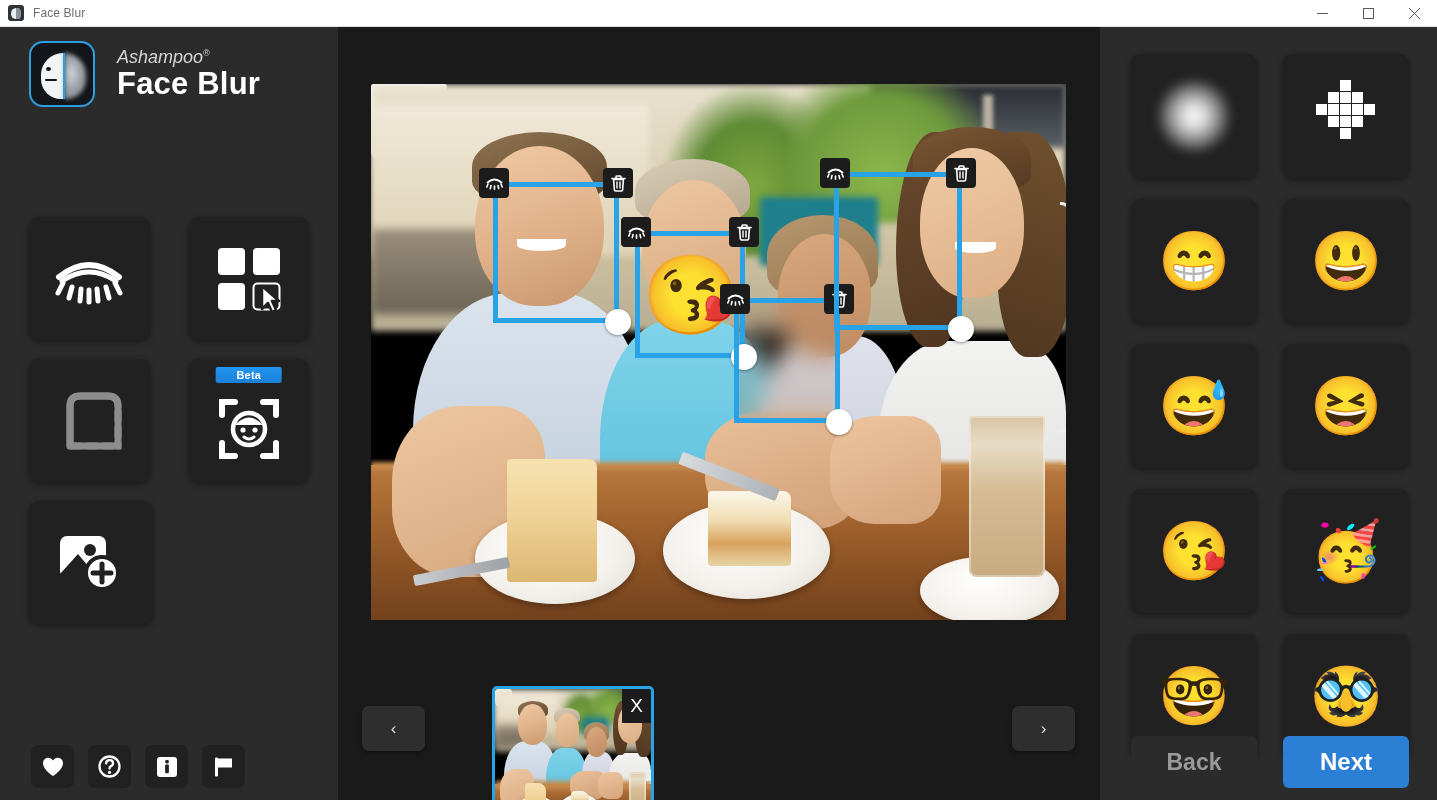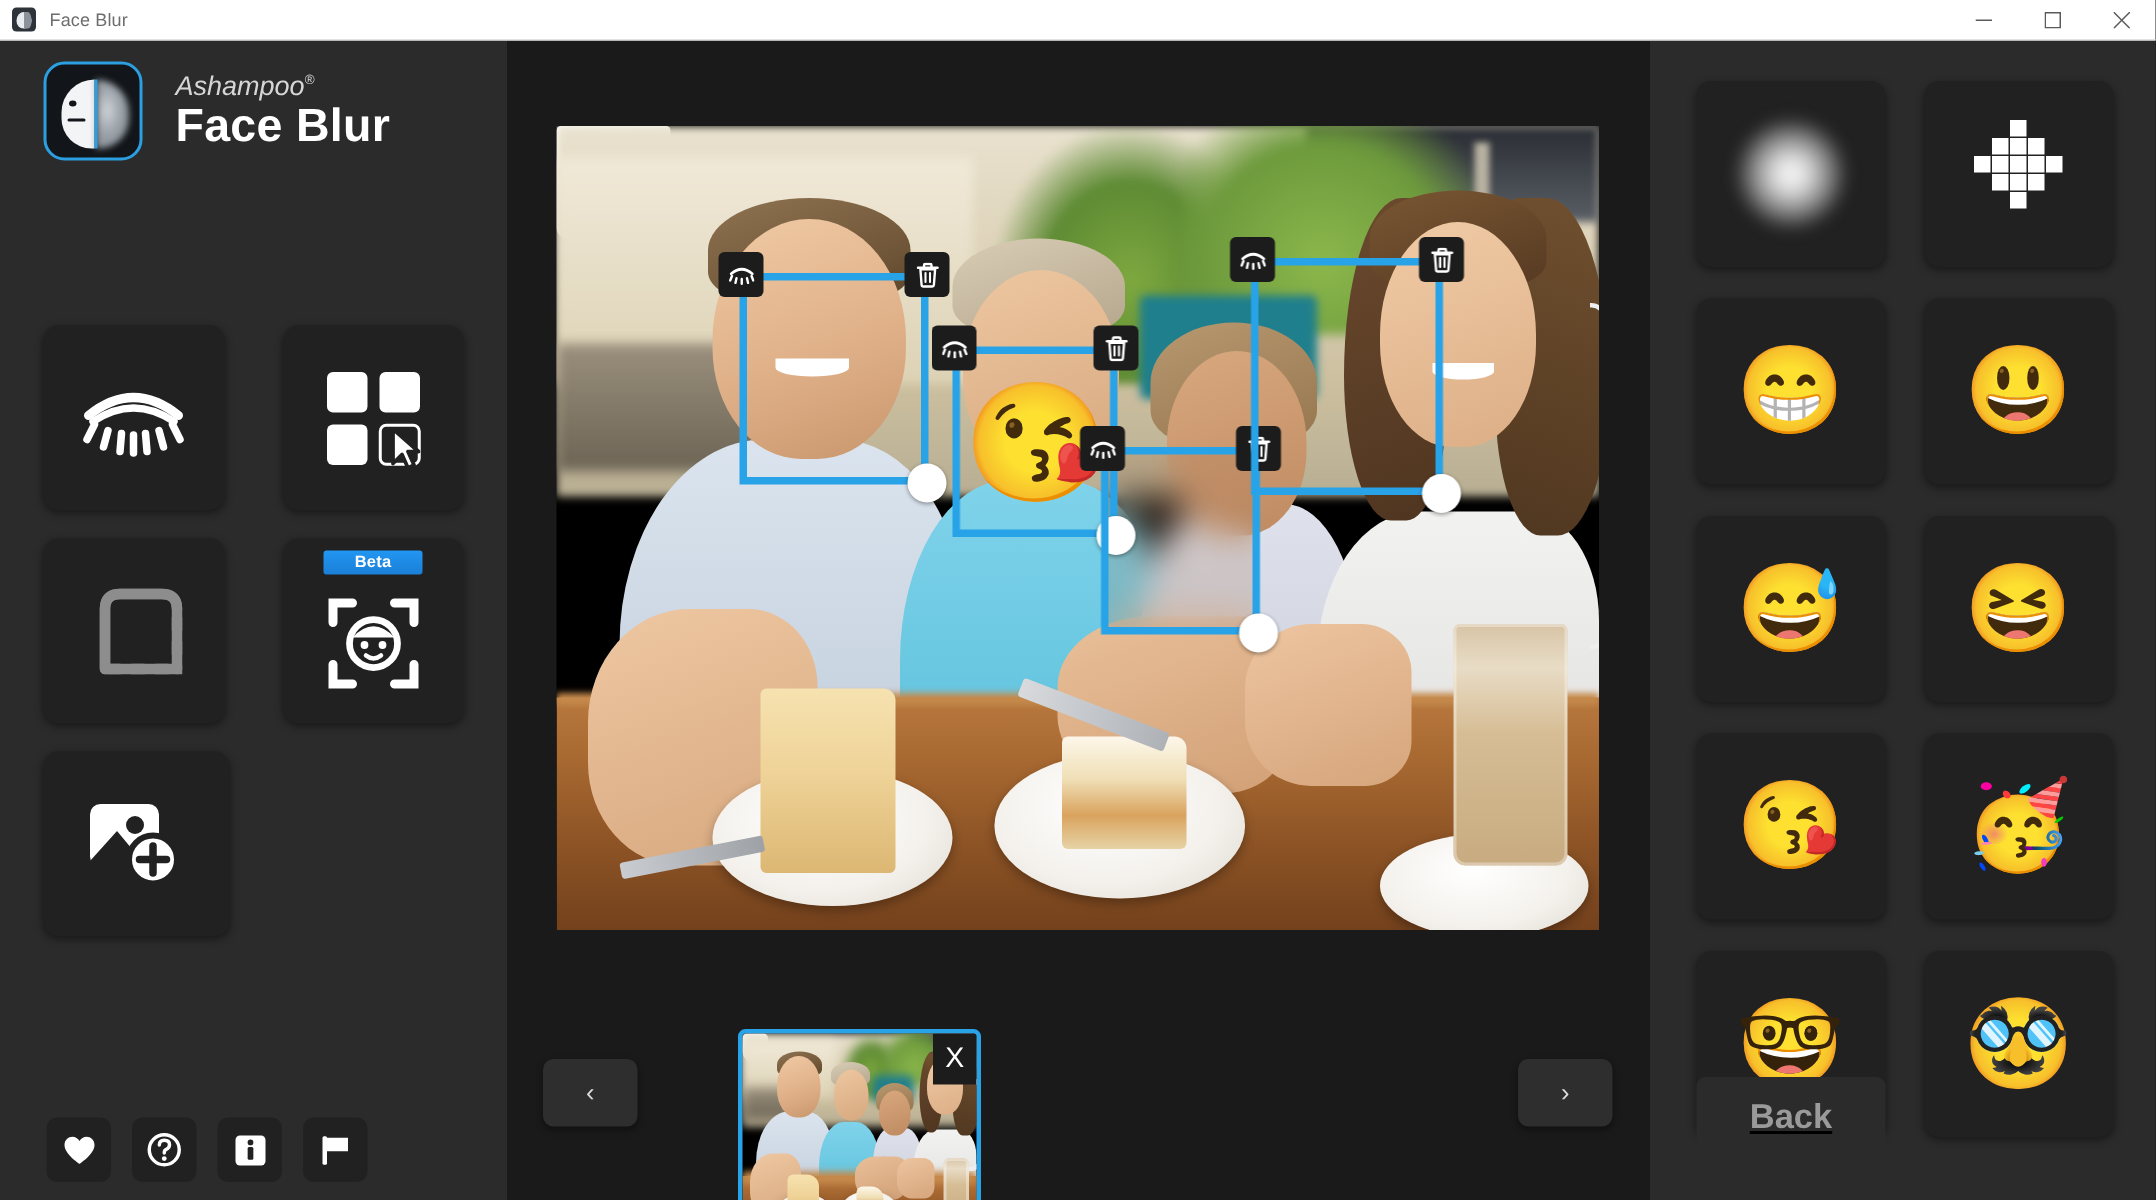--- a/index.html
+++ b/index.html
@@ -383,22 +383,22 @@
     background: radial-gradient(circle, #ffffff 0%, #d8d8d8 22%, #8a8a8a 46%, rgba(60,60,60,0) 72%);
     filter: blur(5px);
   }
   .fx-pixel { width: 72px; height: 72px; position: relative; }
   .fx-pixel i {
     position: absolute; width: 11px; height: 11px; background: #fff;
   }
 
   
   .footer-btns {
-    position: absolute; left: 31px; bottom: 30px;
-    display: flex; gap: 26px; align-items: center; text-decoration: underline;
+    position: absolute; left: 31px; bottom: 12px;
+    display: flex; gap: 26px; align-items: center;
   }
   .btn-back {
     width: 126px; height: 52px;
     background: #2b2b2b;
     border-radius: 6px;
     color: #9a9a9a; font-size: 23px; font-weight: 700;
     display: flex; align-items: center; justify-content: center;
     cursor: pointer;
   }
   .btn-next {
@@ -789,14 +789,15 @@
     <div class="fx-btn">
       <span>🤓</span>
     </div>
     <div class="fx-btn">
       <span>🥸</span>
     </div>
   </div>
 
   <div class="footer-btns">
     <div class="btn-back">Back</div>
+    <div class="btn-next">Next</div>
   </div>
 </div>
 
 </body></html>

